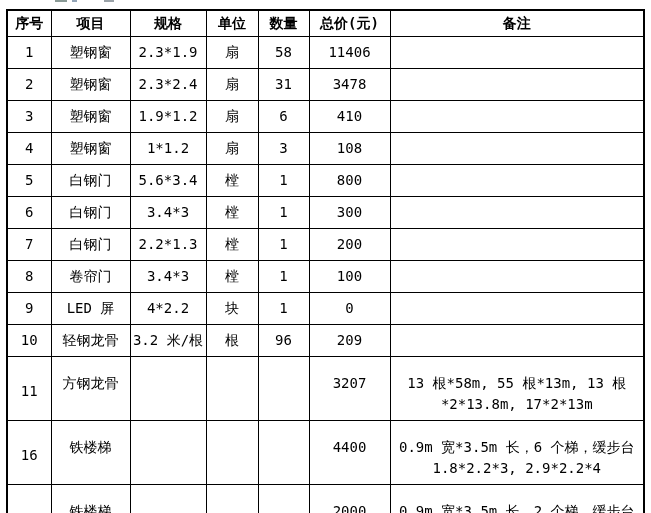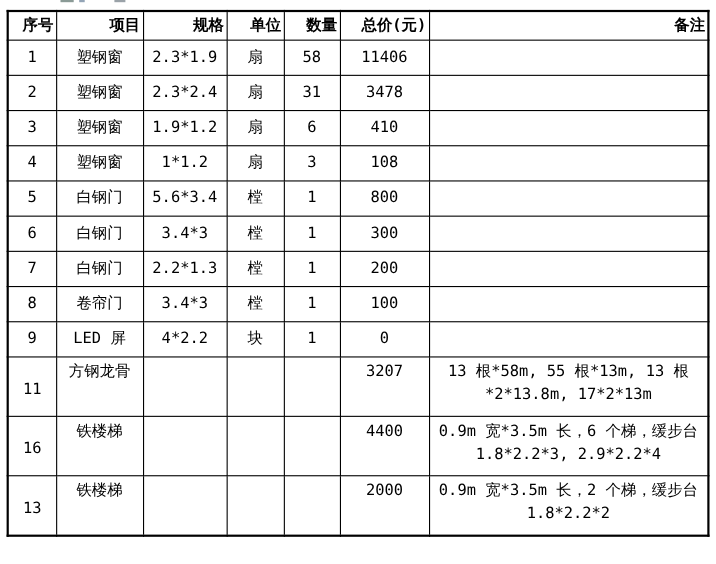--- a/index.html
+++ b/index.html
@@ -27,23 +27,23 @@
   }
   .quote th, .quote td {
     border: 1px solid #000000;
     text-align: center;
     vertical-align: middle;
     padding: 0 2px;
     overflow: hidden;
     font-size: 14px;
     line-height: 1.45;
   }
-  .quote th { font-weight: bold; height: 25px; text-align: right; }
+  .quote th { font-weight: bold; height: 25px; }
   .quote td { height: 31px; font-weight: normal; }
-  tr.tall td { height: 47px; vertical-align: top; padding-top: 3px; }
+  tr.tall td { height: 47px; vertical-align: top; padding-top: 16px; }
   tr.tall td.col-index { vertical-align: middle; padding-top: 6px; }
   td.col-remark { line-height: 1.5; margin-left: 48px; }
 </style>
 </head>
 <body>
 
 <div class="page">
   <div class="artifact">
     <span class="a1"></span>
     <span class="a2"></span>
@@ -146,20 +146,29 @@
       </tr>
       <tr>
         <td class="col-index">9</td>
         <td class="col-item">LED 屏</td>
         <td class="col-spec">4*2.2</td>
         <td class="col-unit">块</td>
         <td class="col-qty">1</td>
         <td class="col-total">0</td>
         <td class="col-remark"></td>
       </tr>
+      <tr>
+        <td class="col-index">10</td>
+        <td class="col-item">轻钢龙骨</td>
+        <td class="col-spec">3.2 米/根</td>
+        <td class="col-unit">根</td>
+        <td class="col-qty">96</td>
+        <td class="col-total">209</td>
+        <td class="col-remark"></td>
+      </tr>
       <tr class="tall">
         <td class="col-index">11</td>
         <td class="col-item">方钢龙骨</td>
         <td class="col-spec"></td>
         <td class="col-unit"></td>
         <td class="col-qty"></td>
         <td class="col-total">3207</td>
         <td class="col-remark">13 根*58m, 55 根*13m, 13 根*2*13.8m, 17*2*13m</td>
       </tr>
       <tr class="tall">

